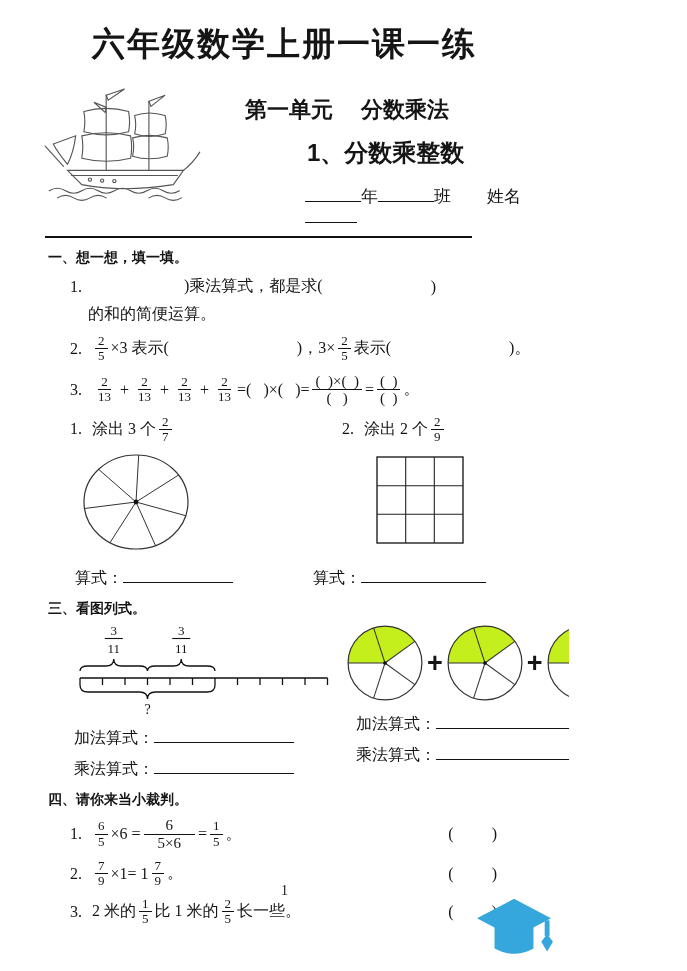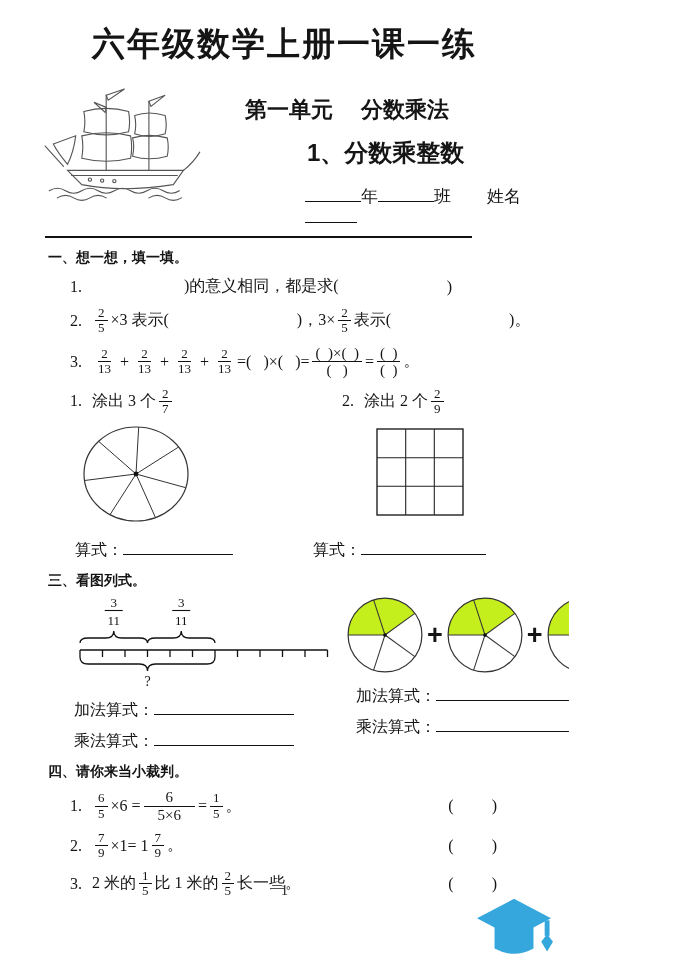--- a/index.html
+++ b/index.html
@@ -120,24 +120,25 @@
     </div>
   </div>
 
   <hr class="rule">
 
   <div class="sec-heading">一、想一想，填一填。</div>
 
   <div class="qrow">
     <span class="qno">1.</span>
     <span class="spacer92"></span>
-    <span>)的意义相同，都是求(</span>
+    <span>)乘法算式，都是求(</span>
     <span class="spacer108"></span>
     <span>)</span>
   </div>
+  <div class="cont-line">的和的简便运算。</div>
 
   <div class="qrow">
     <span class="qno">2.</span>
     <span class="fr">
         <span class="n">2</span>
         <span class="d">5</span>
       </span>
     <span>×3 表示(</span>
     <span class="spacer128"></span>
     <span>)，3×</span>

